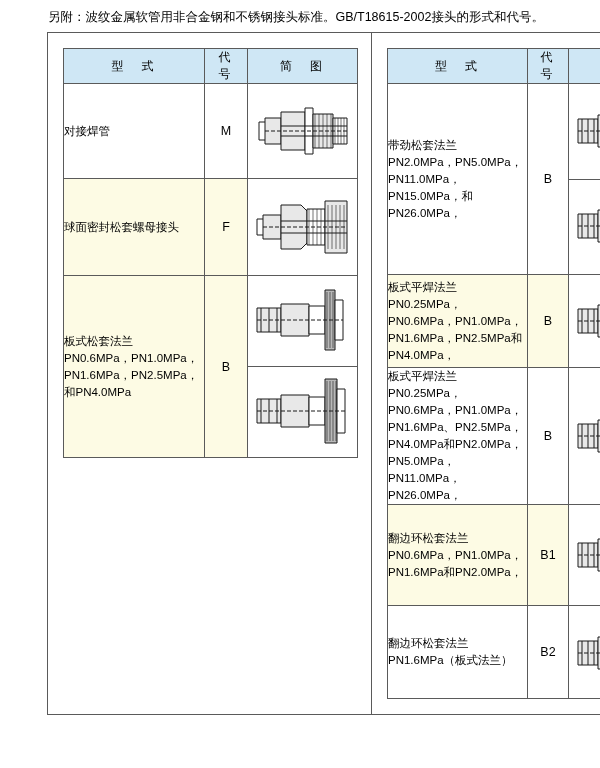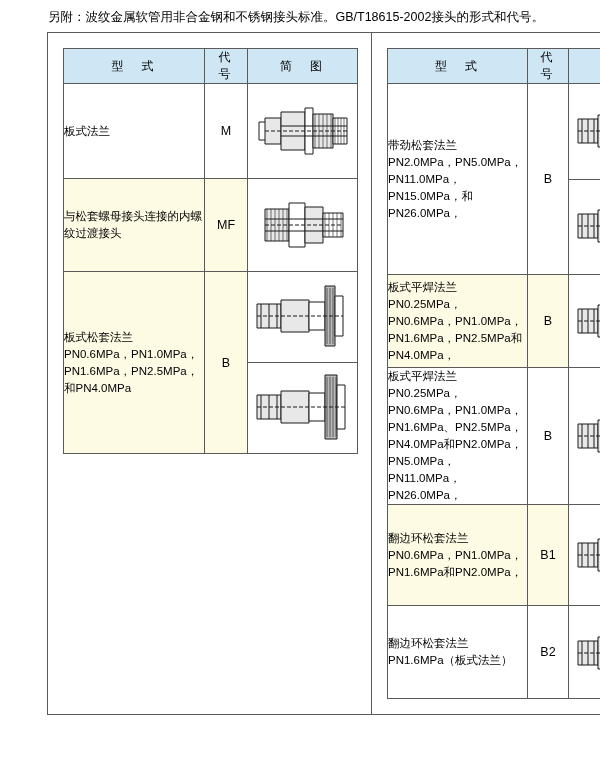--- a/index.html
+++ b/index.html
@@ -113,21 +113,21 @@
         <td class="half">
           <table class="inner">
             <tbody>
               <tr class="hdr">
                 <td class="c-type">型　式</td>
                 <td class="c-code">代　号</td>
                 <td class="c-fig">简　图</td>
               </tr>
 
               <tr>
-                <td class="cell-type white" style="height:94px">板式法兰</td>
+                <td class="cell-type white" style="height:94px">对接焊管</td>
                 <td class="cell-code white">M</td>
                 <td class="cell-fig">
                   <svg width="104" height="78" viewBox="0 0 104 78">
                     <g>
                       <path class="ln" d="M8 30 L8 48 M8 30 L30 30 M8 48 L30 48"></path>
                       <path class="fillgrey" d="M14 26 L30 26 L30 52 L14 52 Z"></path>
                       <path class="fillgrey" d="M30 20 L54 20 L54 58 L30 58 Z"></path>
                       <path class="fillwhite" d="M54 16 L62 16 L62 62 L54 62 Z"></path>
                       <path class="fillgrey" d="M62 22 L82 22 L82 56 L62 56 Z"></path>
                       <path class="fillwhite" d="M82 26 L96 26 L96 52 L82 52 Z"></path>
@@ -135,42 +135,43 @@
                         <path d="M64 22 L64 56 M68 22 L68 56 M72 22 L72 56 M76 22 L76 56 M80 22 L80 56"></path>
                         <path d="M84 26 L84 52 M87 26 L87 52 M90 26 L90 52 M93 26 L93 52"></path>
                       </g>
                       <path class="ln" d="M30 34 L96 34 M30 44 L96 44"></path>
                       <path class="ln" d="M14 39 L96 39" stroke-dasharray="4 2"></path>
                     </g>
                   </svg>
                 </td>
               </tr>
 
-
-
-              <tr>
-                <td class="cell-type yellow" style="height:92px">与松套螺母接头连接的内螺纹过渡接头</td>
-                <td class="cell-code yellow">MF</td>
-                <td class="cell-fig">
-                  <svg width="104" height="76" viewBox="0 0 104 76">
-                    <g>
-                      <path class="fillgrey" d="M14 22 L38 22 L38 54 L14 54 Z"></path>
-                      <path class="fillwhite" d="M38 16 L54 16 L54 60 L38 60 Z"></path>
-                      <path class="fillgrey" d="M54 20 L72 20 L72 56 L54 56 Z"></path>
-                      <path class="fillwhite" d="M72 26 L92 26 L92 50 L72 50 Z"></path>
-                      <g class="hatch">
-                        <path d="M16 22 L16 54 M20 22 L20 54 M24 22 L24 54 M28 22 L28 54 M32 22 L32 54 M36 22 L36 54"></path>
-                        <path d="M74 26 L74 50 M78 26 L78 50 M82 26 L82 50 M86 26 L86 50 M90 26 L90 50"></path>
-                      </g>
-                      <path class="ln" d="M14 32 L92 32 M14 44 L92 44"></path>
-                      <path class="ln" d="M14 38 L92 38" stroke-dasharray="4 2"></path>
-                    </g>
-                  </svg>
-                </td>
-              </tr>
+              <tr>
+                <td class="cell-type yellow" style="height:96px">球面密封松套螺母接头</td>
+                <td class="cell-code yellow">F</td>
+                <td class="cell-fig">
+                  <svg width="104" height="80" viewBox="0 0 104 80">
+                    <g>
+                      <path class="ln" d="M6 32 L6 48 M6 32 L26 32 M6 48 L26 48"></path>
+                      <path class="fillgrey" d="M12 28 L30 28 L30 52 L12 52 Z"></path>
+                      <path class="fillgrey" d="M30 18 L50 18 L56 24 L56 56 L50 62 L30 62 Z"></path>
+                      <path class="fillwhite" d="M56 22 L74 22 L74 58 L56 58 Z"></path>
+                      <path class="fillgrey" d="M74 14 L96 14 L96 66 L74 66 Z"></path>
+                      <g class="hatch">
+                        <path d="M58 22 L58 58 M62 22 L62 58 M66 22 L66 58 M70 22 L70 58"></path>
+                        <path d="M77 18 L77 62 M81 18 L81 62 M85 18 L85 62 M89 18 L89 62 M93 18 L93 62"></path>
+                      </g>
+                      <path class="ln" d="M30 34 L96 34 M30 46 L96 46"></path>
+                      <path class="ln" d="M12 40 L96 40" stroke-dasharray="4 2"></path>
+                    </g>
+                  </svg>
+                </td>
+              </tr>
+
+
 
 
               <tr>
                 <td class="cell-type yellow" style="height:180px">板式松套法兰<br>PN0.6MPa，PN1.0MPa，PN1.6MPa，PN2.5MPa，和PN4.0MPa</td>
                 <td class="cell-code yellow">B</td>
                 <td class="cell-fig" style="padding:0">
                   <div style="border-bottom:1px solid #5a5a5a; padding:4px 0;">
                     <svg width="104" height="82" viewBox="0 0 104 82">
                       <g>
                         <path class="fillgrey" d="M6 28 L30 28 L30 52 L6 52 Z"></path>

